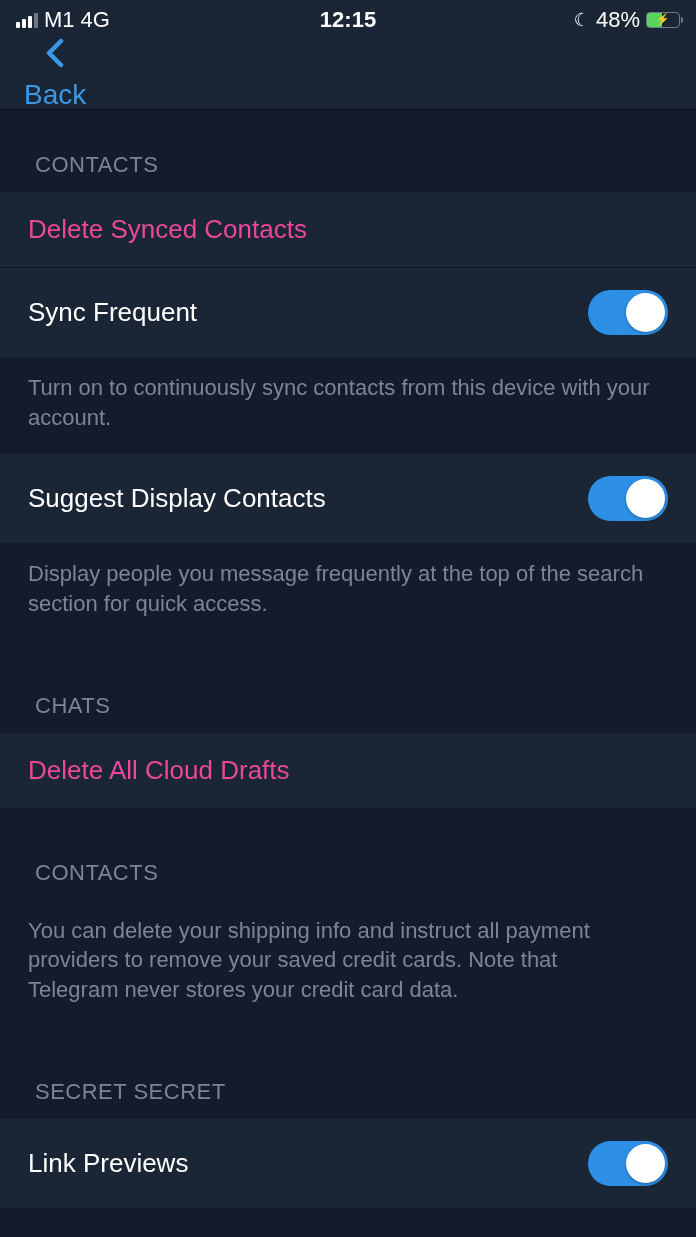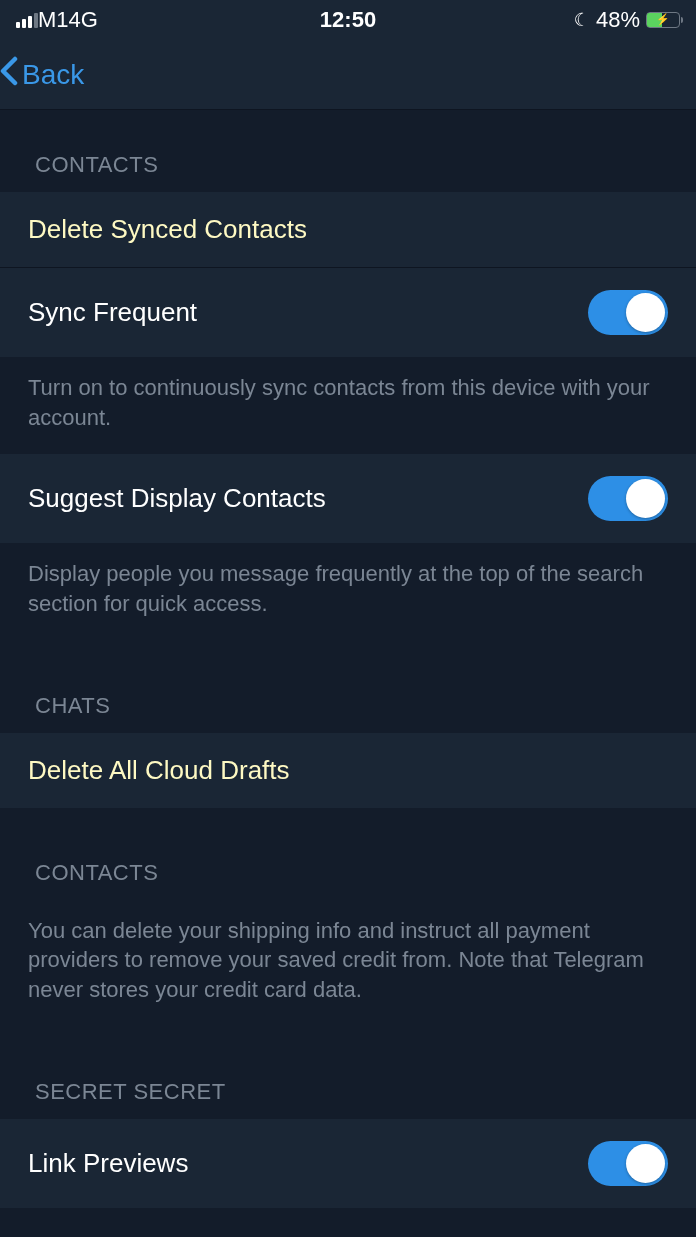--- a/index.html
+++ b/index.html
@@ -22,21 +22,21 @@
       align-items: center;
       justify-content: space-between;
       padding: 0 16px;
       background: #1a2635;
       font-size: 22px;
       font-weight: 500;
     }
     .status-left {
       display: flex;
       align-items: center;
-      gap: 0;
+      gap: 6px;
       text-align: right;
     }
     .signal-bars {
       display: inline-flex;
       align-items: flex-end;
       gap: 2px;
     }
     .bar {
       width: 4px;
       background: #ffffff;
@@ -100,22 +100,23 @@
       align-items: center;
       position: relative;
       border-bottom: 1px solid #0e1521;
     }
     .back-button {
       display: flex;
       align-items: center;
       gap: 4px;
       color: #3a98e8;
       font-size: 28px;
-      padding-left: 0;
+      padding-left: 24px;
       cursor: pointer;
+      flex-direction: column;
     }
     .chevron-left {
       display: inline-block;
     }
     .nav-title {
       position: absolute;
       left: 50%;
       transform: translateX(-50%);
       font-size: 27px;
       font-weight: 600;
@@ -137,21 +138,21 @@
       background: #1a2635;
       padding: 22px 28px;
       display: flex;
       align-items: center;
       justify-content: space-between;
       font-size: 26px;
       color: #ffffff;
       border-bottom: 1px solid #0e1521;
     }
     .cell.link {
-      color: #fef9c3;
+      color: #ec4899;
       text-align: right;
     }
     .cell.no-border {
       border-bottom: none;
     }
     .footer-text {
       padding: 16px 44px 22px 28px;
       color: #7b8694;
       font-size: 22px;
       line-height: 1.35;
@@ -184,21 +185,21 @@
   <div class="status-left">
     <span class="signal-bars">
       <span class="bar b1"></span>
         <span class="bar b2"></span>
         <span class="bar b3"></span>
         <span class="bar b4"></span>
     </span>
     <span>M1</span>
     <span>4G</span>
   </div>
-  <div class="status-center">12:50</div>
+  <div class="status-center">12:15</div>
   <div class="status-right">
     <span class="moon-icon">☾</span>
     <span>48%</span>
     <span class="battery">
       <span class="battery-fill"></span>
       <span class="battery-bolt">⚡</span>
     </span>
   </div>
 </div>
 
@@ -238,21 +239,21 @@
   <div class="footer-text">Display people you message frequently at the top of the search section for quick access.</div>
 
   <div class="section-header tighter">CHATS</div>
 
   <div class="cell link no-border">
     <span>Delete All Cloud Drafts</span>
   </div>
 
   <div class="section-header tighter">CONTACTS</div>
 
-  <div class="footer-text">You can delete your shipping info and instruct all payment providers to remove your saved credit from. Note that Telegram never stores your credit card data.</div>
+  <div class="footer-text">You can delete your shipping info and instruct all payment providers to remove your saved credit cards. Note that Telegram never stores your credit card data.</div>
 
   <div class="section-header tighter">SECRET SECRET</div>
 
   <div class="cell no-border">
     <span>Link Previews</span>
     <div class="toggle">
       <div class="toggle-knob"></div>
     </div>
   </div>
 

